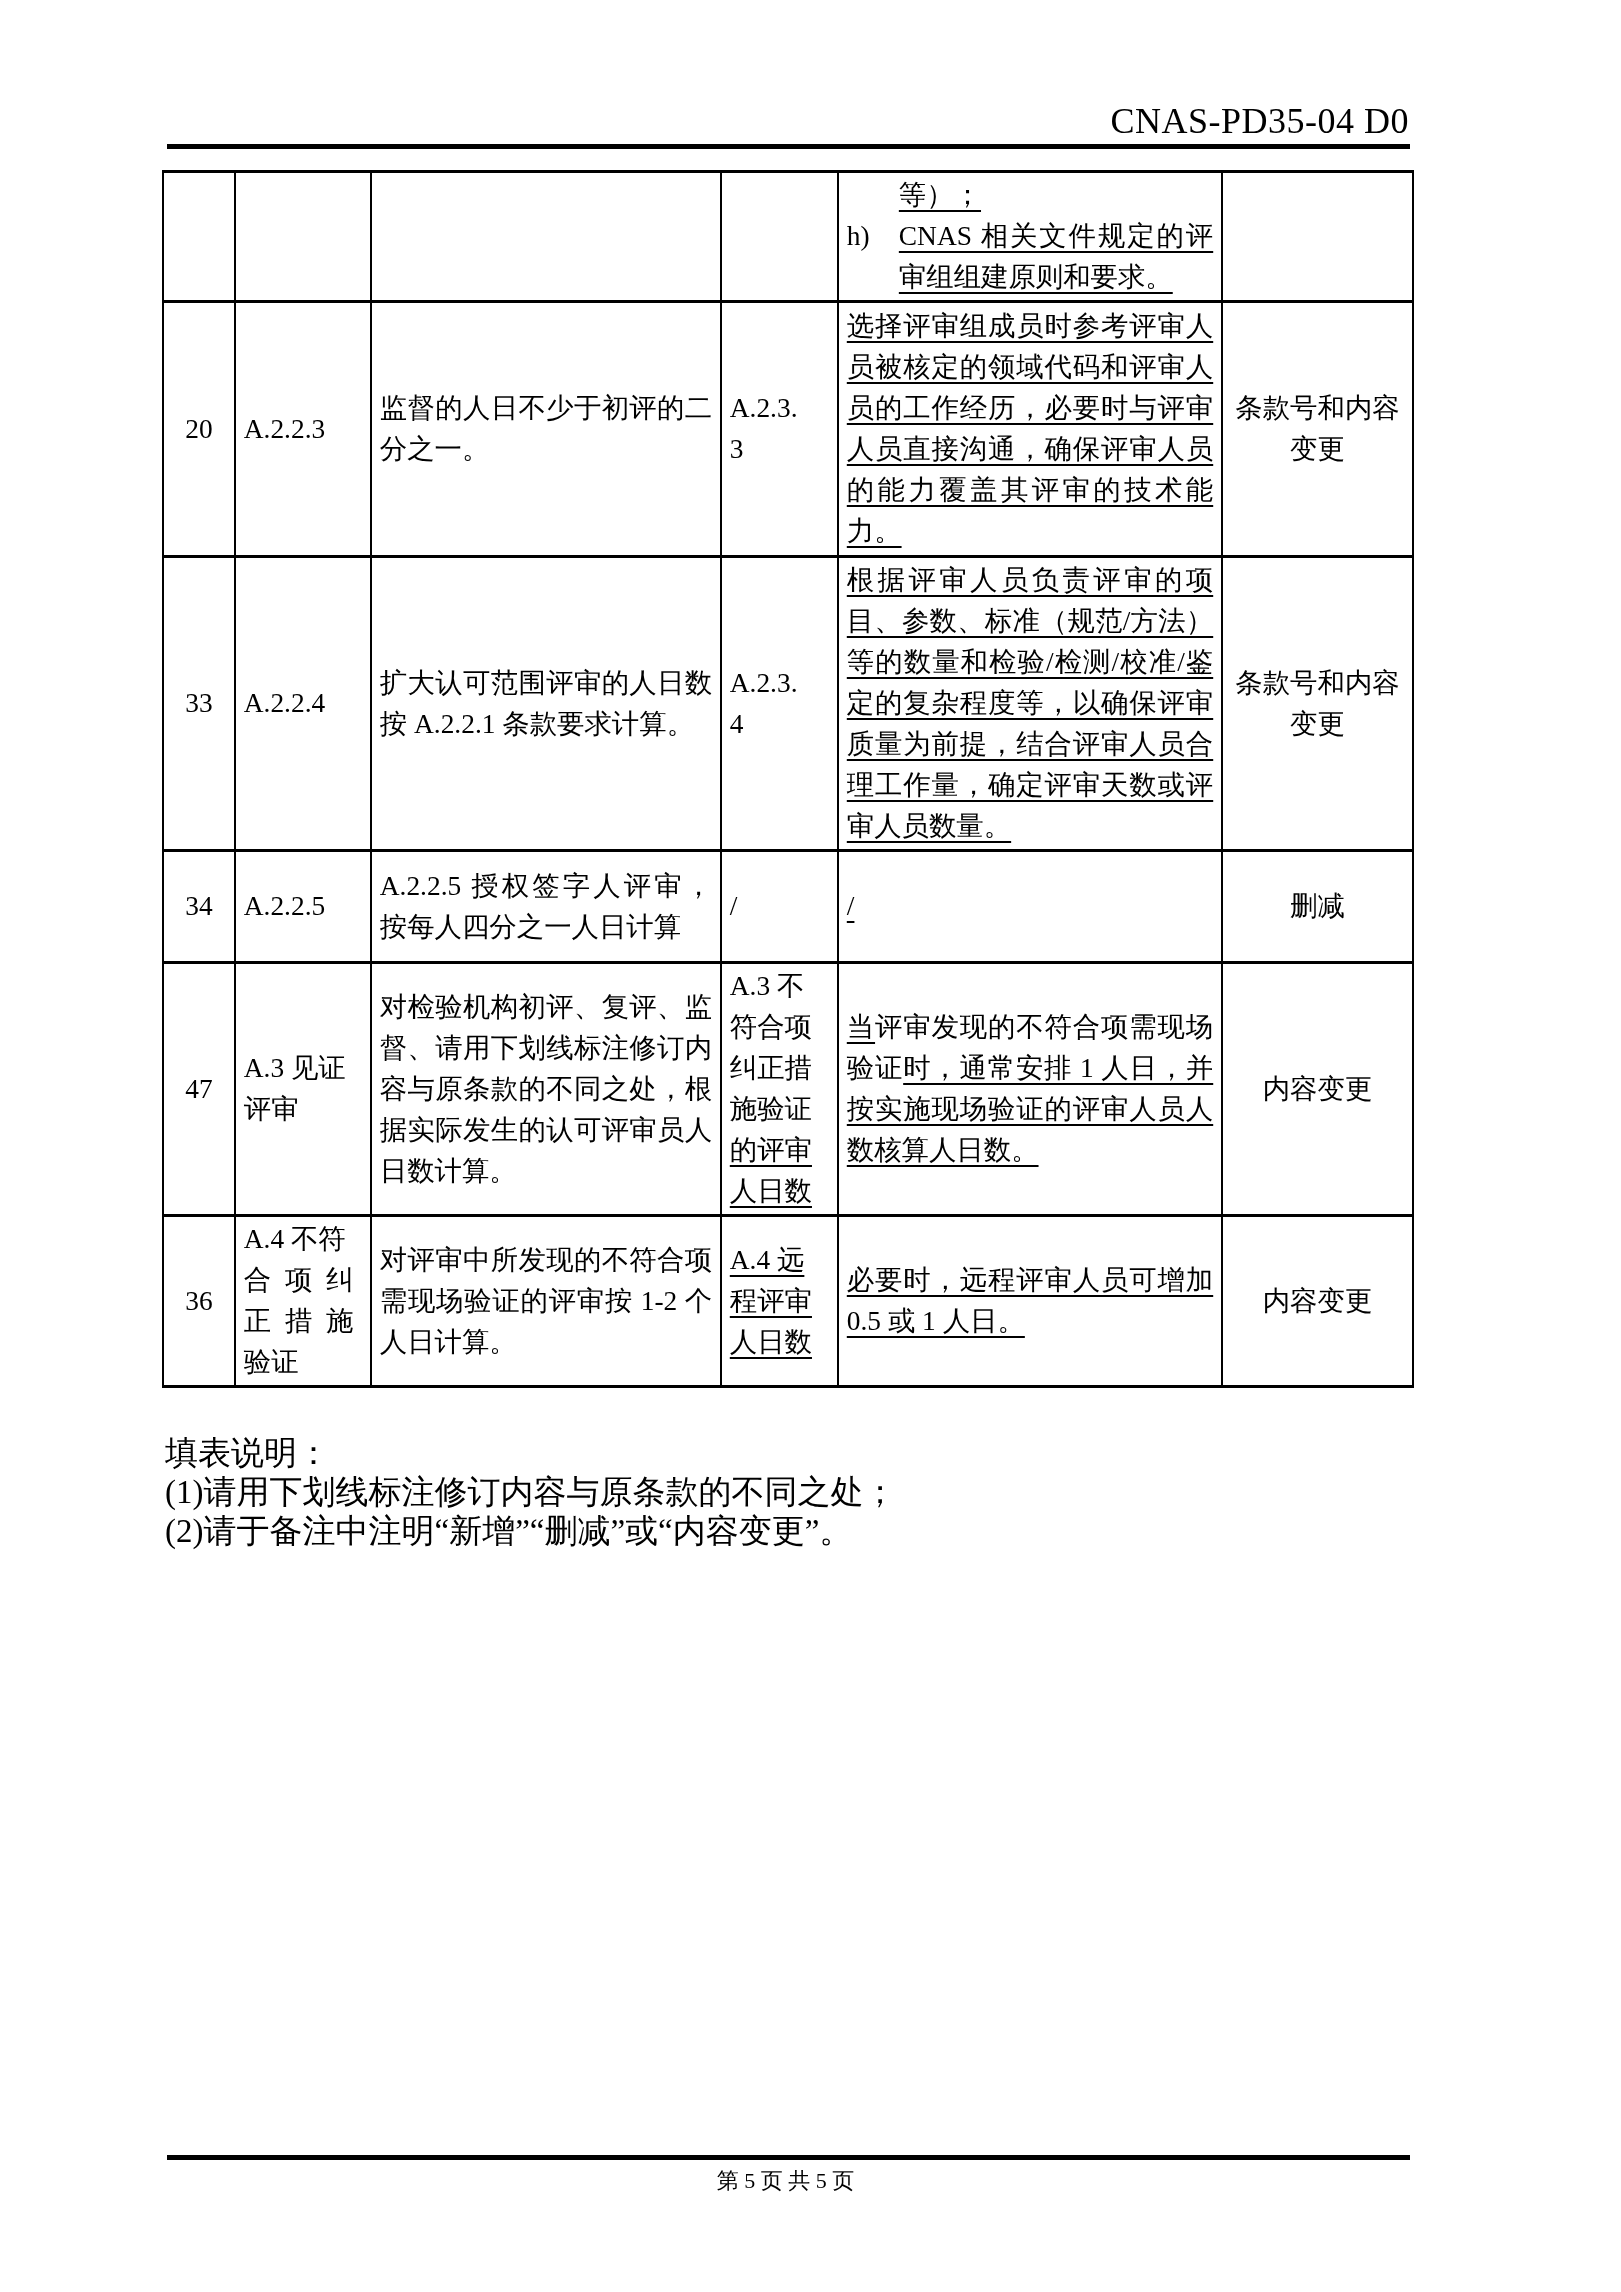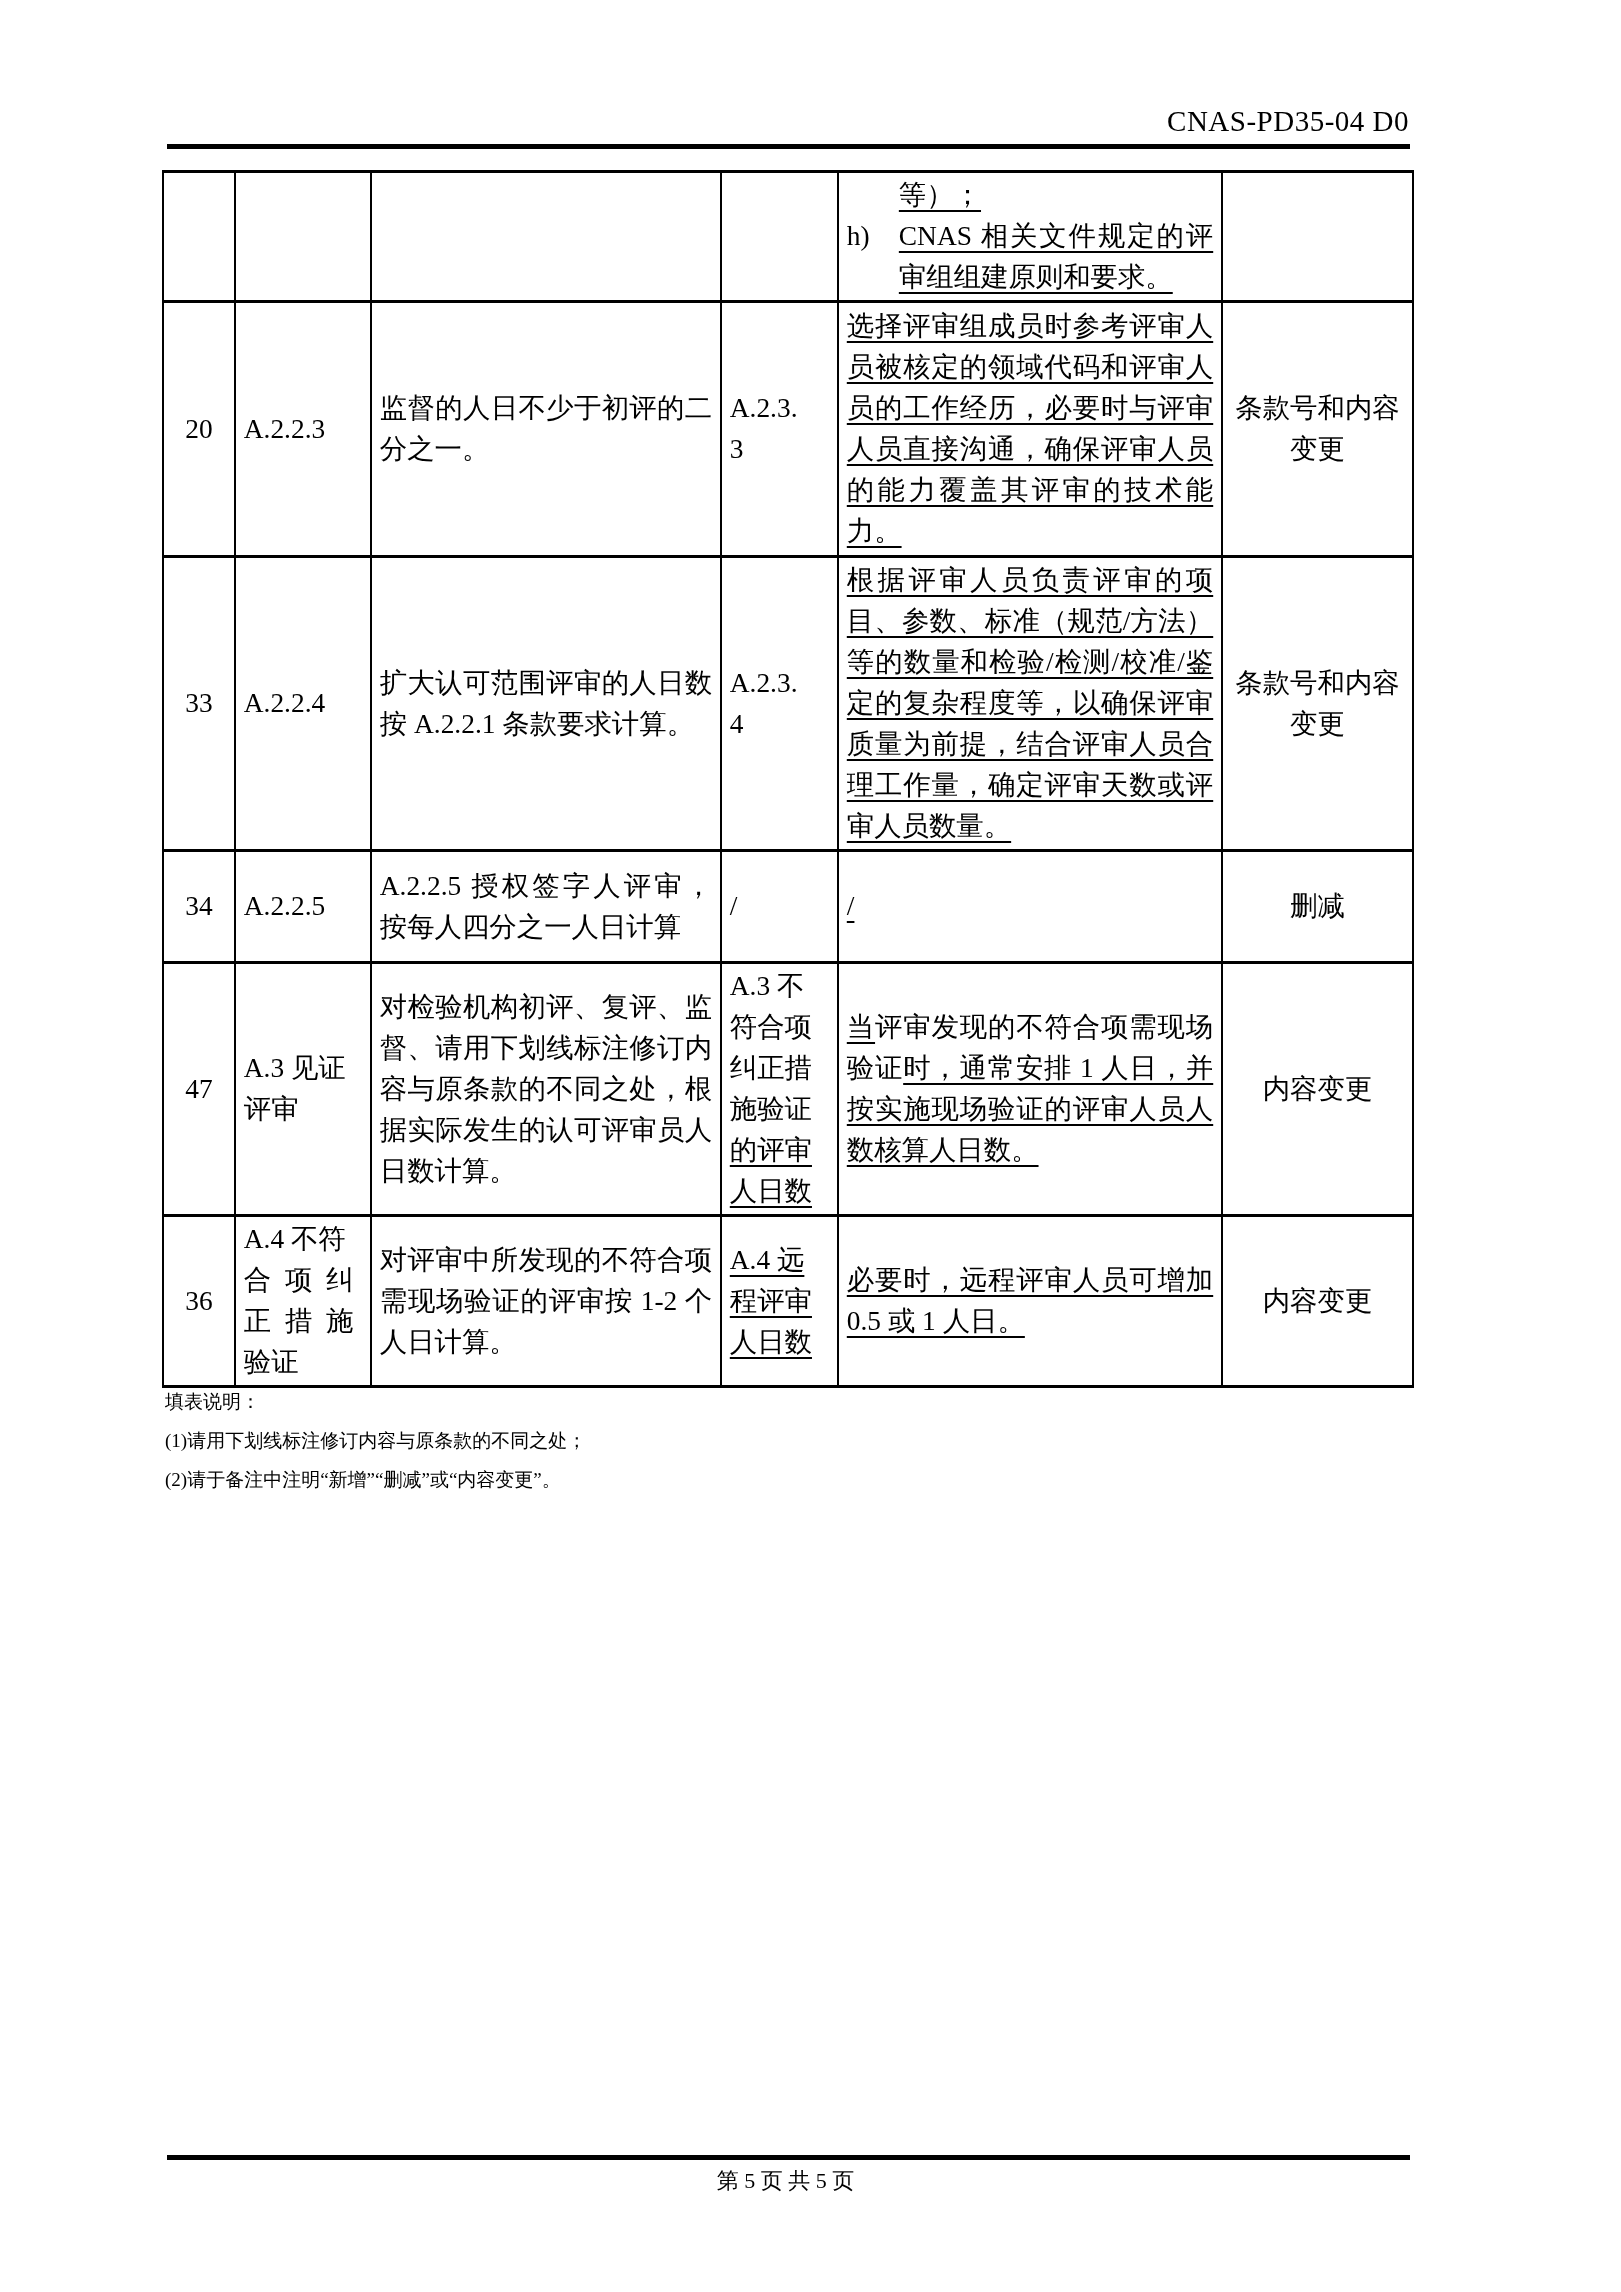--- a/index.html
+++ b/index.html
@@ -11,21 +11,21 @@
     color: #000;
     font-family: "Liberation Serif", "DejaVu Serif", serif;
     overflow: hidden;
   }
   .doc-code {
     position: absolute;
     top: 104px;
     left: 162px;
     width: 1247px;
     text-align: right;
-    font-size: 29px;
+    font-size: 36px;
     line-height: 35px;
     letter-spacing: 0.5px;
   }
   .rule {
     position: absolute;
     left: 167px;
     width: 1243px;
     height: 4.9px;
     background: #000;
   }
@@ -56,24 +56,24 @@
   .p-lead { padding-left: 1.9em; }
   .p-hang { padding-left: 1.9em; text-indent: -1.9em; }
   .marker { display: inline-block; width: 1.9em; text-indent: 0; }
   .u {
     text-decoration: underline;
     text-decoration-thickness: 2px;
     text-underline-offset: 5.9px;
   }
   .notes {
     position: absolute;
-    top: 1382px;
+    top: 1434px;
     left: 165px;
     width: 1127px;
-    font-size: 19px;
+    font-size: 33px;
     line-height: 39px;
   }
   .notes p { margin: 0; }
   .page-number {
     position: absolute;
     top: 2166px;
     left: 162px;
     width: 1247px;
     text-align: center;
     font-size: 22px;

